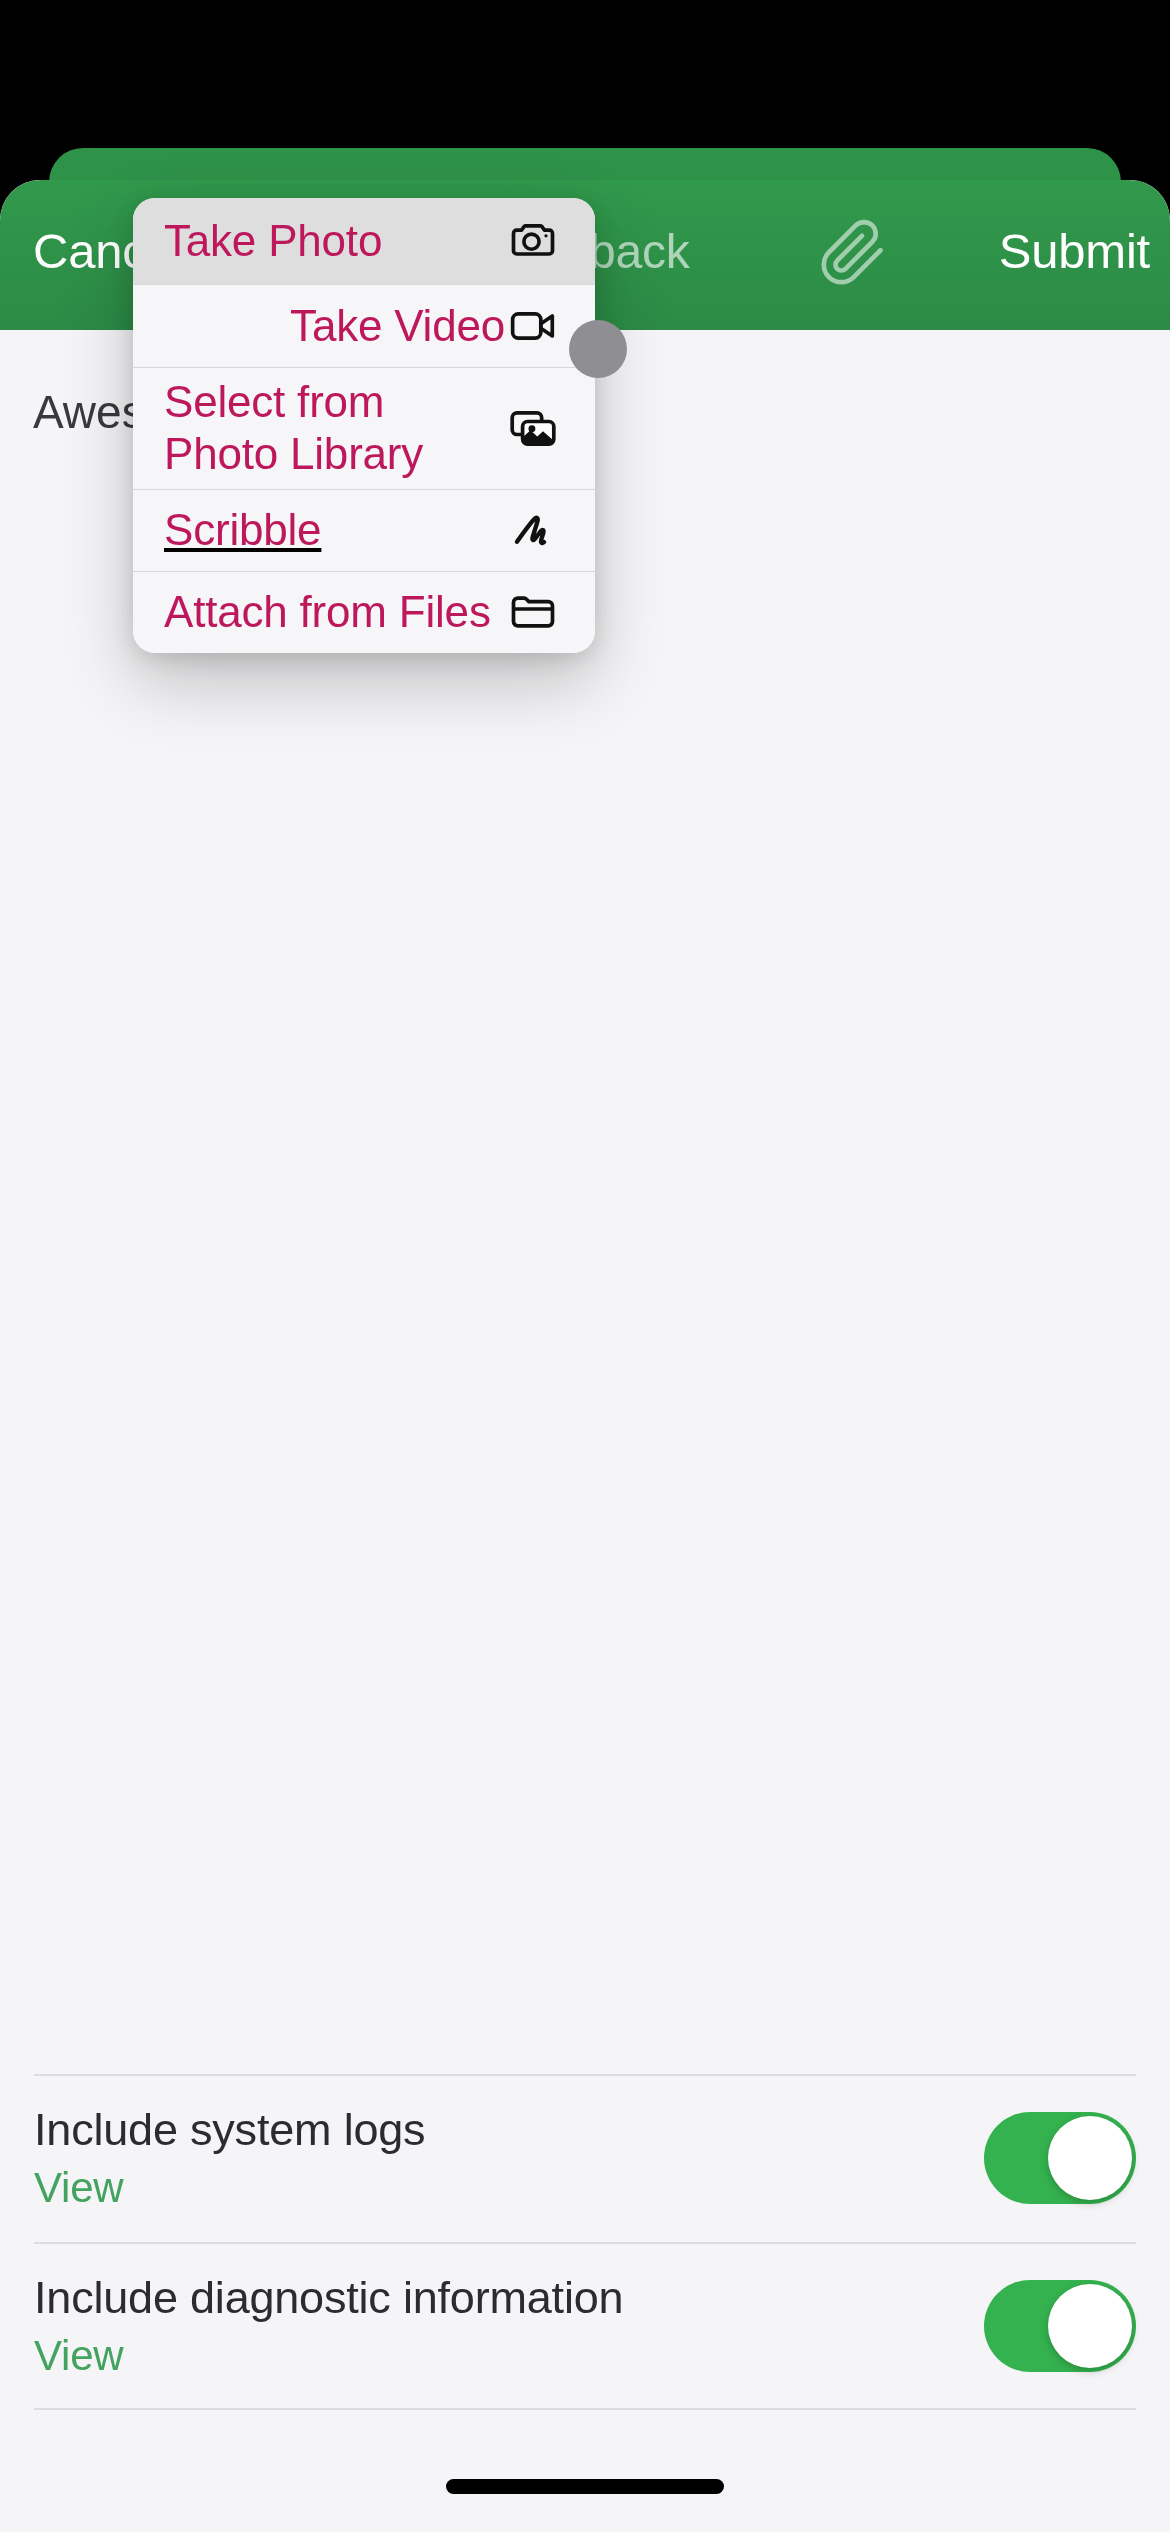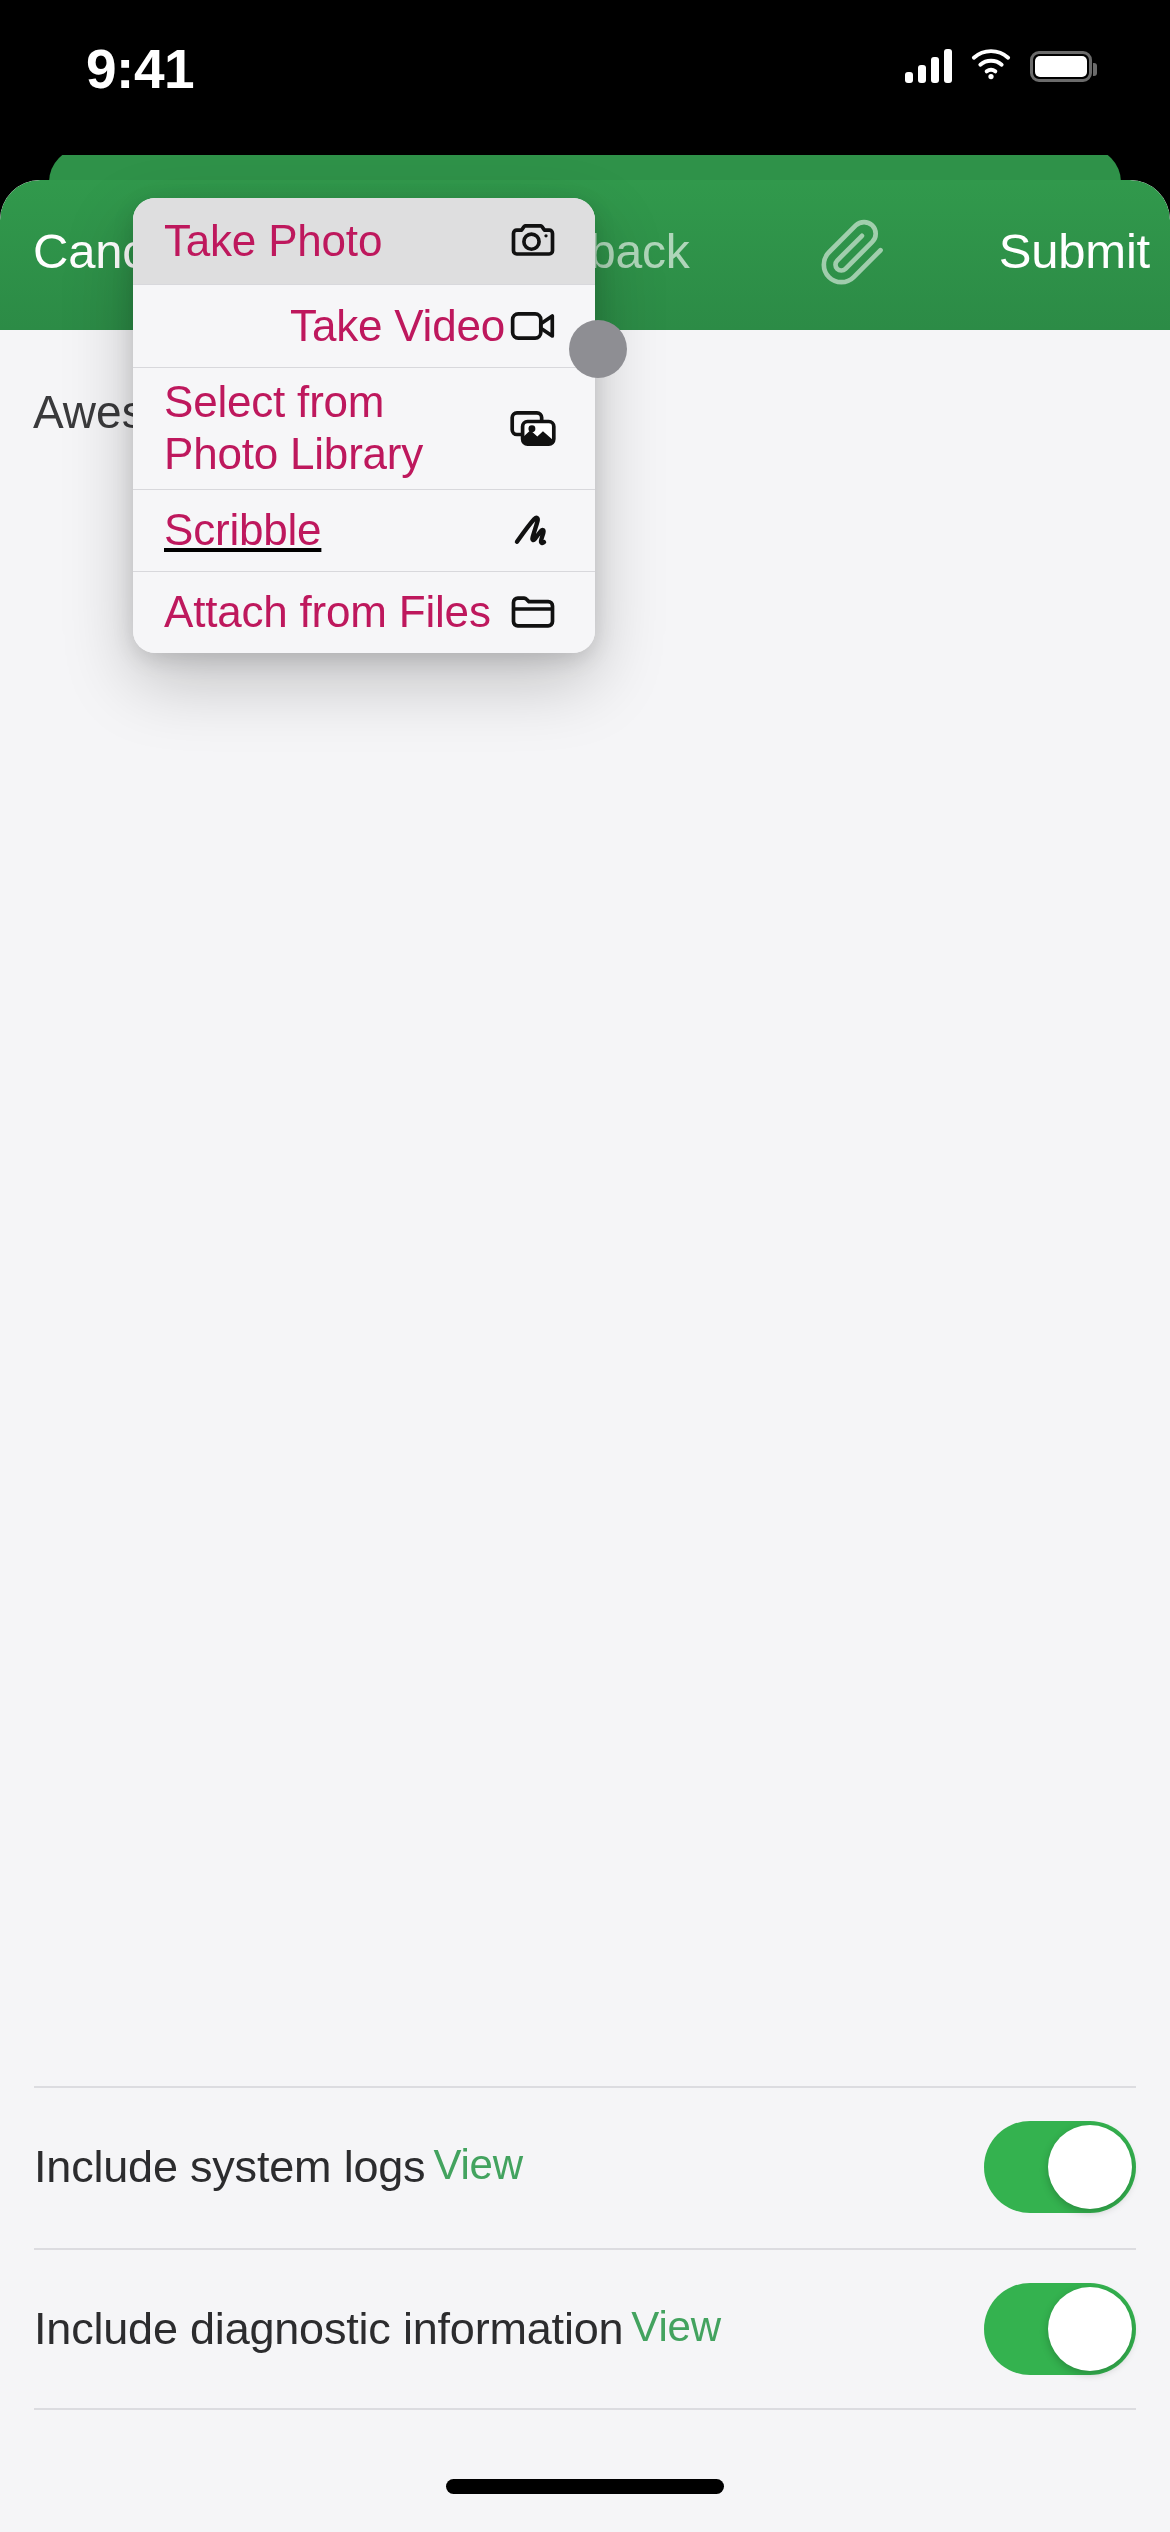--- a/index.html
+++ b/index.html
@@ -176,21 +176,21 @@
     min-height:162px;
   }
   .opt-row::before {
     content:""; position:absolute; left:34px; top:0;
     width:1102px; height:2px; background:#dcdce0;
   }
   .opt-row:last-child::after {
     content:""; position:absolute; left:34px; bottom:0;
     width:1102px; height:2px; background:#dcdce0;
   }
-  .opt-texts { display:flex; gap:8px; }
+  .opt-texts { display:flex; flex-direction:column; gap:8px; }
   .opt-title { font-size:45px; color:#2c2c2e; letter-spacing:-0.2px; }
   .opt-link  { font-size:42px; color:#43a35f; letter-spacing:-0.2px; }
 
   .toggle {
     flex:0 0 auto;
     position:relative;
     width:152px; height:92px;
     border-radius:46px;
     background:#34b24f;
   }
@@ -311,38 +311,16 @@
           <path d="M3 7.6a2 2 0 0 1 2-2h2.9a1.6 1.6 0 0 1 1.1.5l1.1 1.1H19a2 2 0 0 1 2 2v7.2a2 2 0 0 1-2 2H5a2 2 0 0 1-2-2z"></path>
           <path d="M3.1 10.6h17.8"></path>
         </svg>
       </span>
     </div>
 
   </div>
 
   <div id="touch-dot"></div>
 
-  <div id="status-bar">
-    <div id="status-time">9:41</div>
-    <div id="status-right">
-      <span class="sig-bars">
-        <i></i>
-          <i></i>
-          <i></i>
-          <i></i>
-      </span>
-      <span>
-        <svg width="42" height="32" viewBox="0 0 24 18" fill="none" stroke="#fff" stroke-width="2.2" stroke-linecap="round">
-          <path d="M2.2 5.4a14.6 14.6 0 0 1 19.6 0"></path>
-          <path d="M5.9 9.4a9.4 9.4 0 0 1 12.2 0"></path>
-          <path d="M9.5 13.2a4.2 4.2 0 0 1 5 0"></path>
-          <circle cx="12" cy="16.2" r="1.5" fill="#fff" stroke="none"></circle>
-        </svg>
-      </span>
-      <span class="batt">
-          <i></i>
-        </span>
-    </div>
-  </div>
 
   <div id="home-indicator"></div>
 
 </div>
 
 </body></html>

